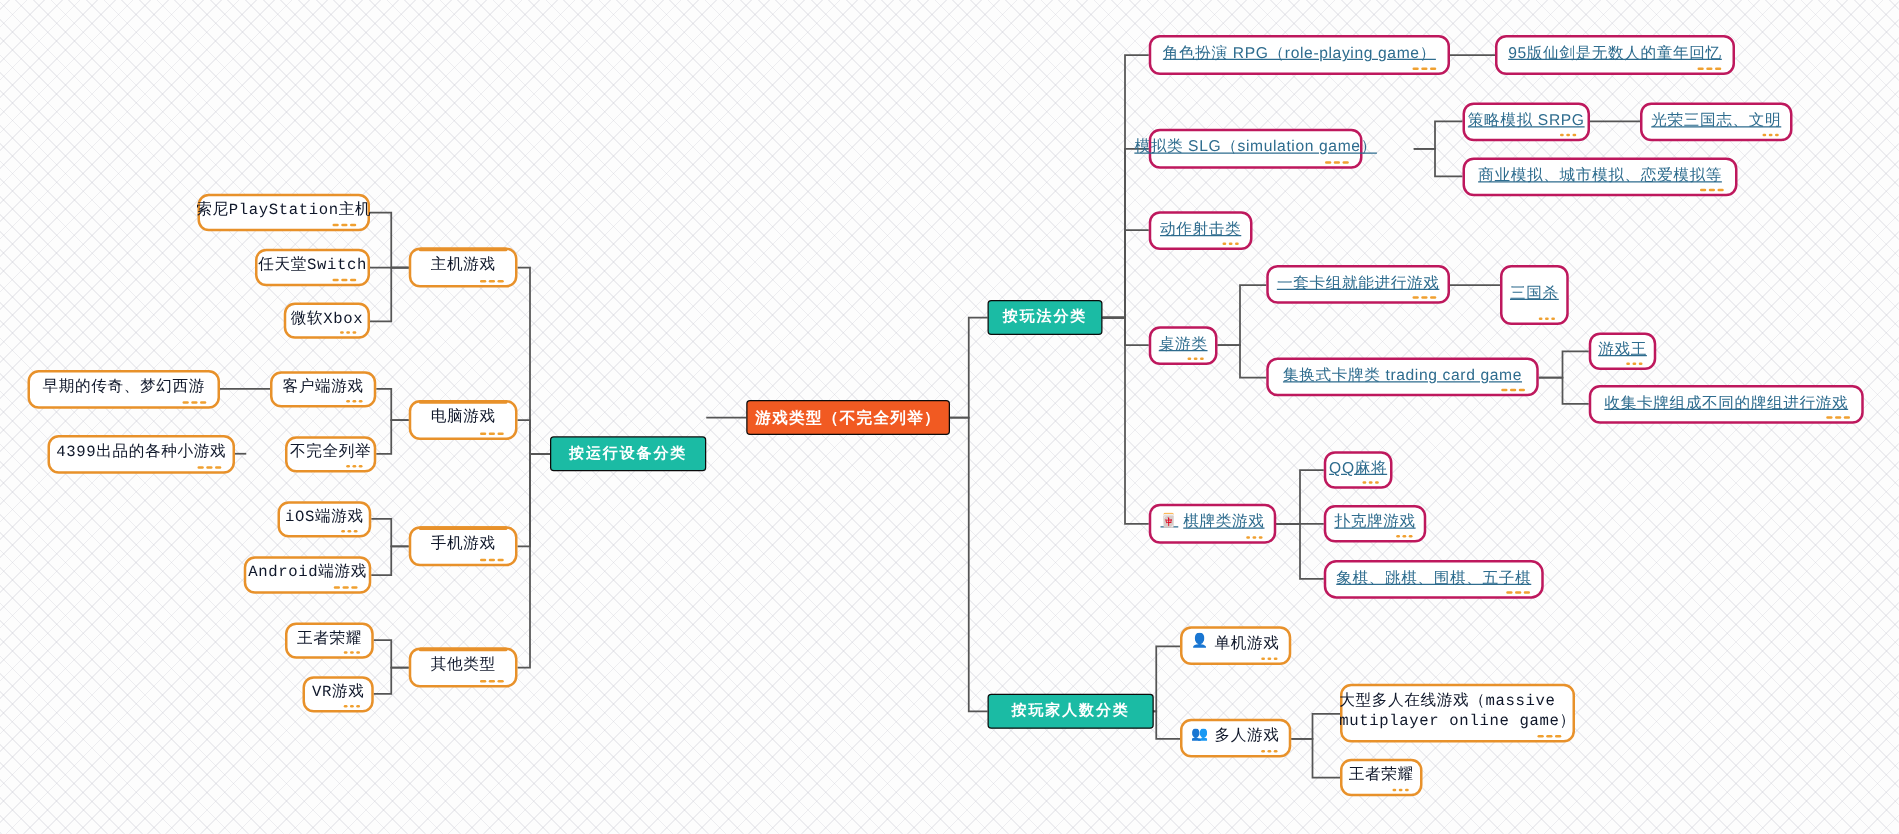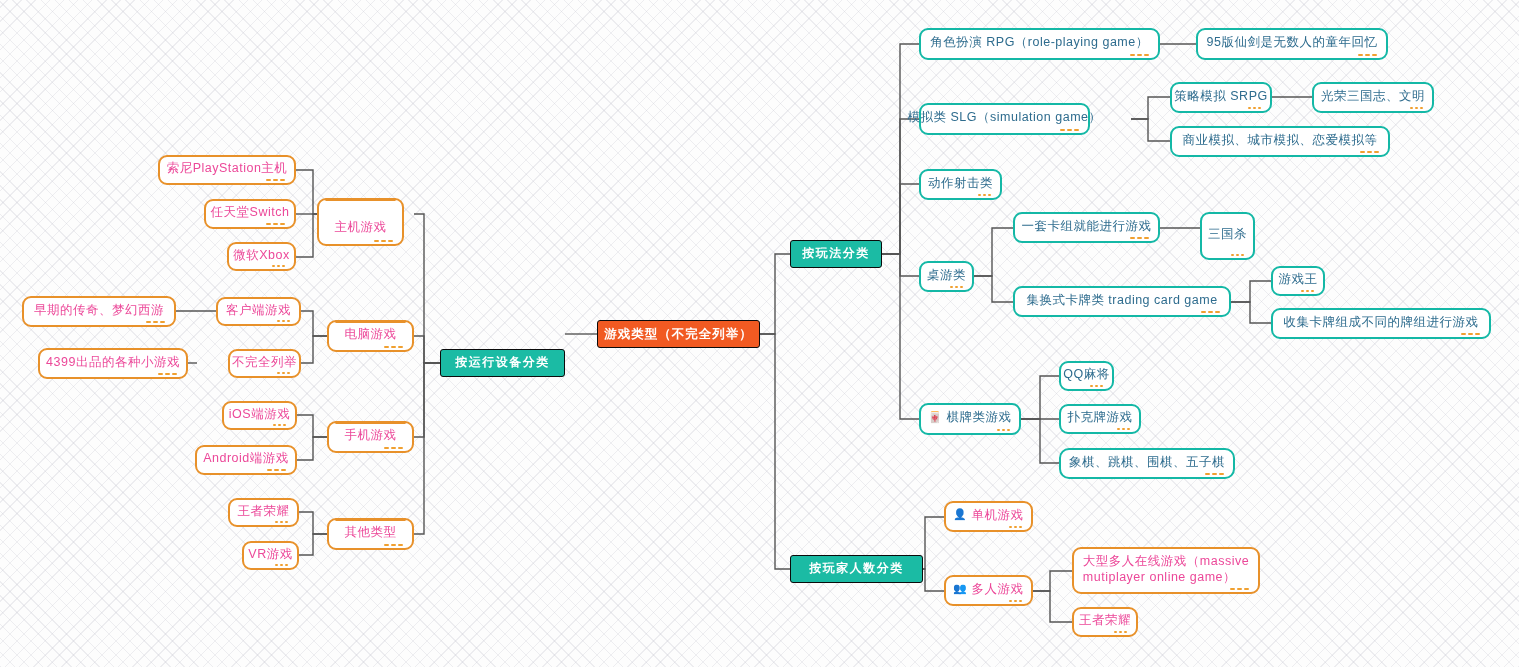--- a/index.html
+++ b/index.html
@@ -49,29 +49,31 @@
     border-radius:3px;
     color:#ffffff;
     font-size:12px;
     font-weight:bold;
     letter-spacing:1.5px;
     padding:6px 10px;
   }
   
   .n-orange{
     border:2px solid #E8912A;
-    color:#ec4899;
+    color:#0f172a;
     font-size:12.5px;
+    font-family:Liberation Mono, monospace;
   }
   .n-orange.thick{border-width:2.5px;}
   
   .n-blue{
-    border:2px solid #14b8a6;
+    border:2px solid #be185d;
     color:#2E6C8E;
     font-size:12.5px;
+    text-decoration:underline;
   }
   
   .topbar::before{
     content:"";
     position:absolute;
     left:6px;right:6px;top:-2px;height:3px;
     background:#E8912A;border-radius:3px;
   }
 
   
@@ -154,21 +156,21 @@
   </svg>
 
   <div class="node n-root" style="left:597px;top:320px;width:163px;height:28px;">
     <span class="txt">游戏类型（不完全列举）</span>
   </div>
 
   <div class="node n-teal" style="left:440px;top:349px;width:125px;height:28px;">
     <span class="txt">按运行设备分类</span>
   </div>
 
-  <div class="node n-orange topbar" style="left:317px;top:198px;width:87px;height:48px;align-items:flex-end;">
+  <div class="node n-orange topbar" style="left:327px;top:198px;width:87px;height:32px;">
     <span class="txt">主机游戏</span>
     <span class="dots"><i></i><i></i><i></i></span>
   </div>
   <div class="node n-orange thick" style="left:158px;top:155px;width:138px;height:30px;">
     <span class="txt">索尼PlayStation主机</span>
     <span class="dots"><i></i><i></i><i></i></span>
   </div>
   <div class="node n-orange thick" style="left:204px;top:199px;width:92px;height:30px;">
     <span class="txt">任天堂Switch</span>
     <span class="dots"><i></i><i></i><i></i></span>

